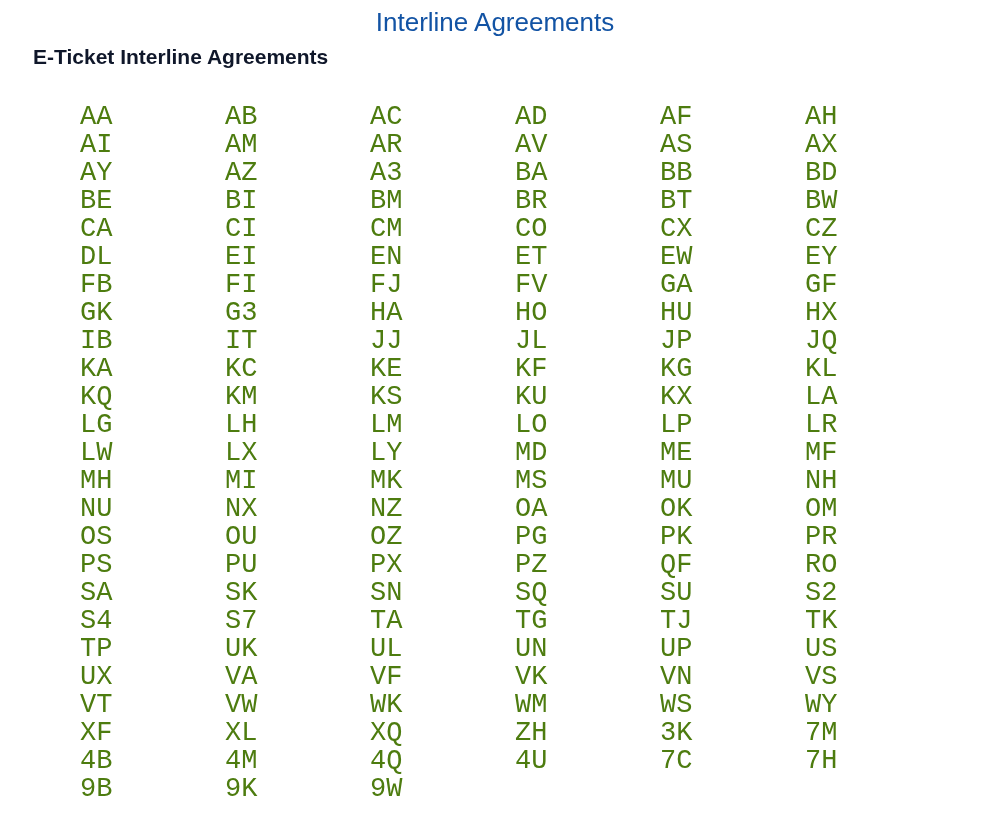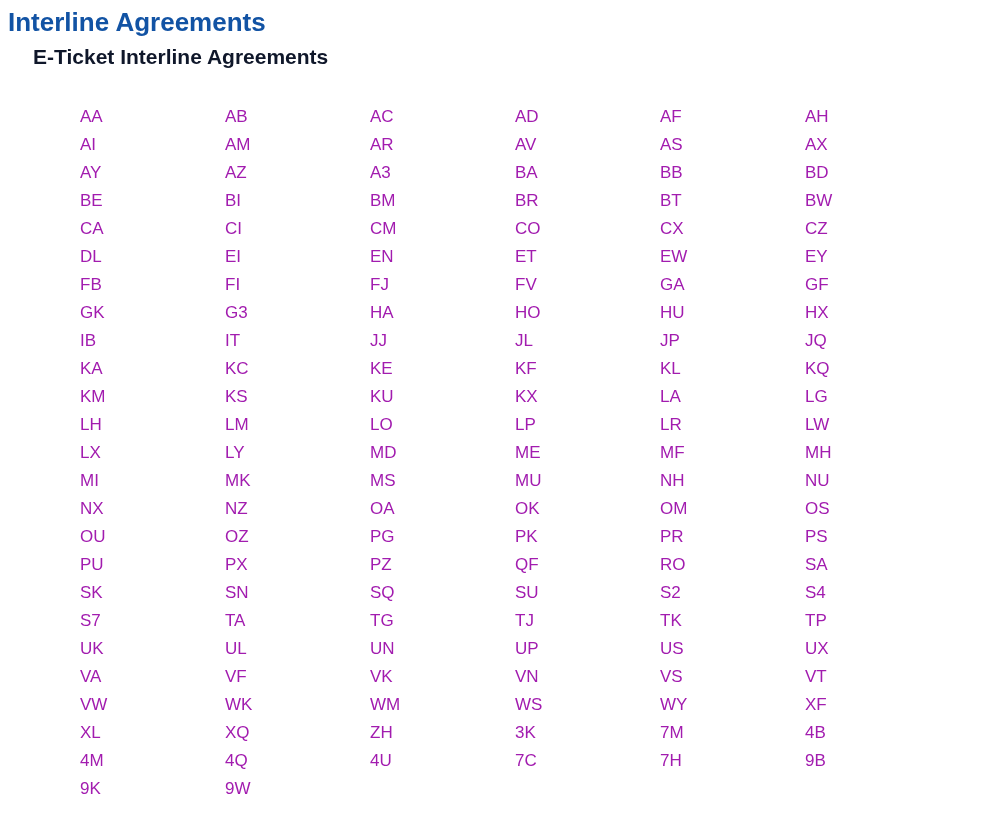--- a/index.html
+++ b/index.html
@@ -14,42 +14,43 @@
   .page {
     position: relative;
     width: 982px;
     height: 840px;
     background: #ffffff;
   }
   .title {
     margin: 0;
     padding: 8px 0 0 8px;
     font-size: 26px;
-    font-weight: bold;
+    font-weight: normal;
     color: #1253a4;
     letter-spacing: 0px;
     line-height: 1.15;
+    text-align: center;
   }
   .subtitle {
     margin: 0;
     padding: 7px 0 0 33px;
     font-size: 21px;
     font-weight: bold;
     color: #0f172a;
     line-height: 1.15;
   }
   .codes-grid {
     margin-top: 34px;
     margin-left: 80px;
     display: grid;
     grid-template-columns: repeat(6, 145px);
     grid-auto-rows: 28px;
-    font-family: Liberation Sans, sans-serif;
-    font-size: 17px;
-    color: #a21caf;
+    font-family: Liberation Mono, monospace;
+    font-size: 27px;
+    color: #4d7c0f;
   }
   .codes-grid span {
     display: block;
     height: 28px;
     line-height: 28px;
     white-space: pre;
   }
 </style>
 </head>
 <body>
@@ -110,20 +111,21 @@
       <span>IB</span>
       <span>IT</span>
       <span>JJ</span>
       <span>JL</span>
       <span>JP</span>
       <span>JQ</span>
       <span>KA</span>
       <span>KC</span>
       <span>KE</span>
       <span>KF</span>
+      <span>KG</span>
       <span>KL</span>
       <span>KQ</span>
       <span>KM</span>
       <span>KS</span>
       <span>KU</span>
       <span>KX</span>
       <span>LA</span>
       <span>LG</span>
       <span>LH</span>
       <span>LM</span>

